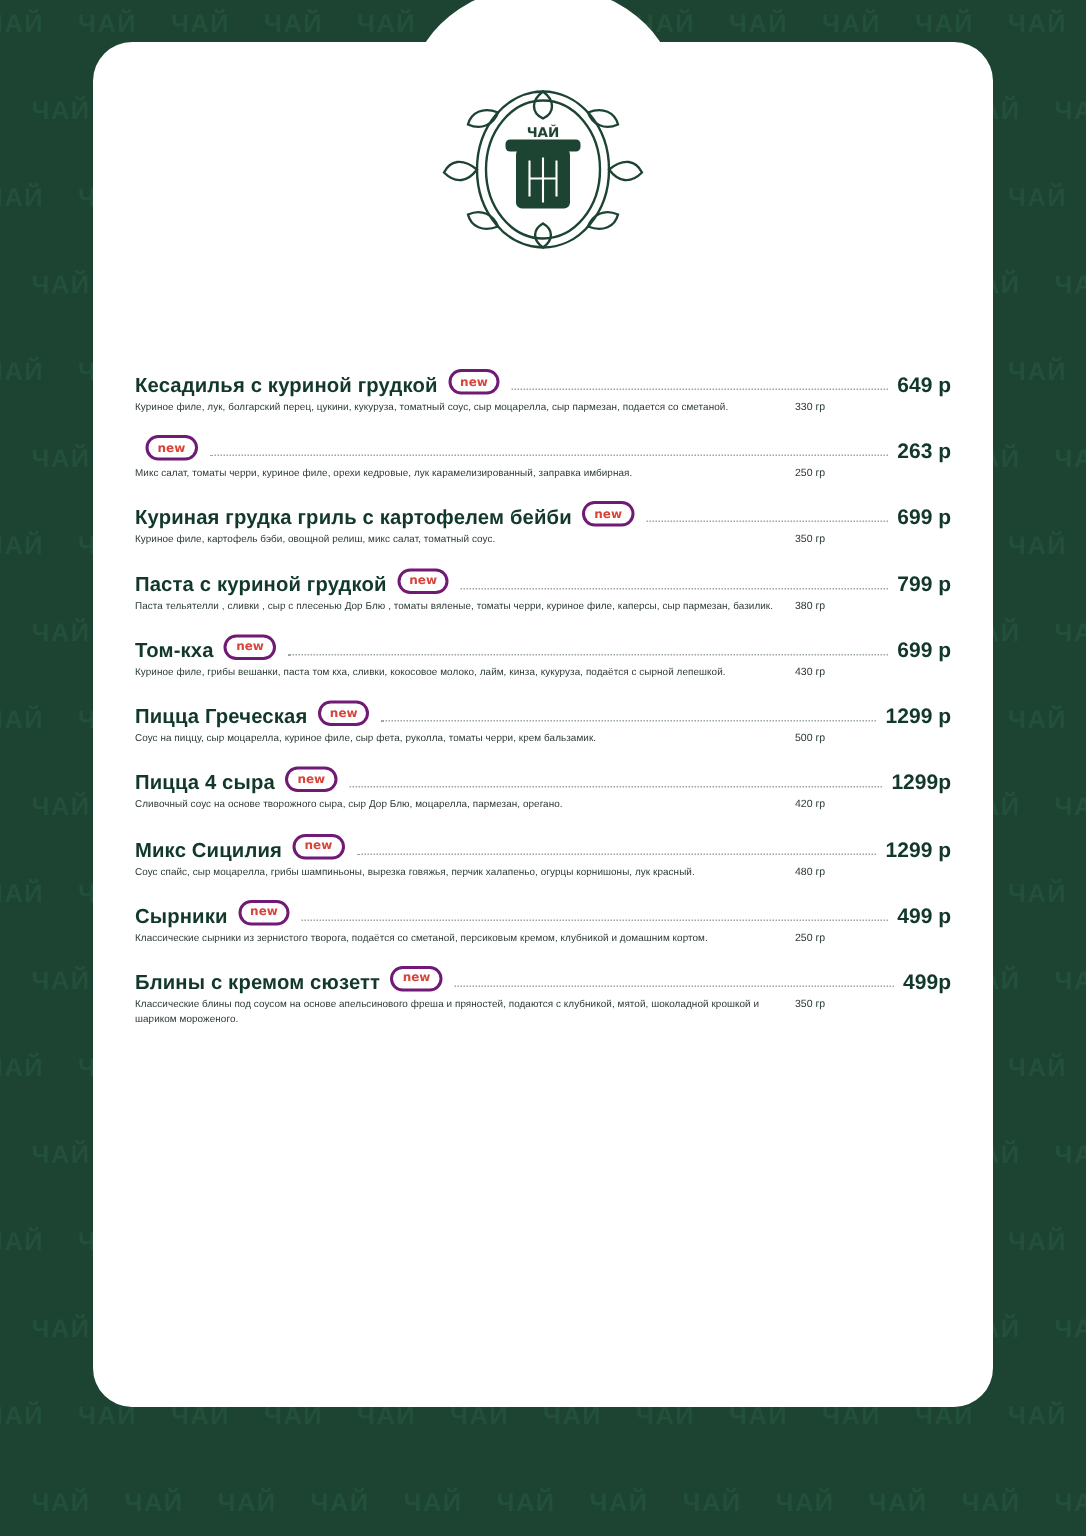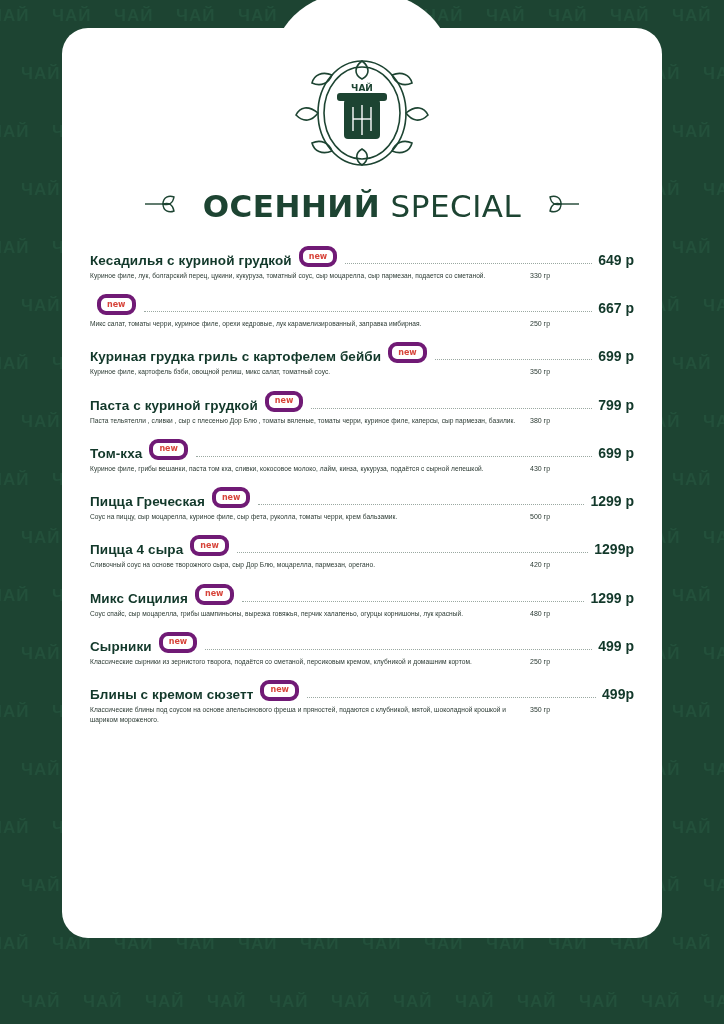--- a/index.html
+++ b/index.html
@@ -118,21 +118,21 @@
     font-size: 13.5px;
     font-weight: 700;
     color: #12382a;
     white-space: nowrap;
     letter-spacing: .1px;
   }
   .badge {
     margin-left: 7px;
     margin-bottom: 1px;
     display: inline-block;
-    border: 4px solid #701a75;
+    border: 2px solid #701a75;
     color: #d7443a;
     border-radius: 9px;
     font-size: 8px;
     line-height: 10px;
     padding: 1.5px 6px 1.5px 6px;
     font-weight: 600;
     white-space: nowrap;
     font-family: "DejaVu Sans", sans-serif;
   }
   .dots {
@@ -418,62 +418,39 @@
       </g>
       <g fill="none" stroke="#ffffff" stroke-width="1.4">
         <path d="M66 54 v24"></path>
         <path d="M84 54 v24"></path>
         <path d="M75 52 v30"></path>
         <path d="M66 66 h18"></path>
       </g>
     </svg>
   </div>
 
-  <div class="title-row">
-    <span>
-      <svg width="36" height="24" viewBox="0 0 36 24" aria-hidden="true">
-        <g fill="none" stroke="#1d4432" stroke-width="1.4">
-          <path d="M4 12 h26"></path>
-          <path d="M22 12 c0 -7 6 -9 11 -7 c-1 6 -5 9 -11 7z"></path>
-          <path d="M22 12 c0 7 6 9 11 7 c-1 -6 -5 -9 -11 -7z"></path>
-        </g>
-      </svg>
-    </span>
-    <span class="title-text">
-      <span>ОСЕННИЙ</span><span class="light"> </span><span class="light">SPECIAL</span>
-    </span>
-    <span>
-      <svg width="36" height="24" viewBox="0 0 36 24" aria-hidden="true">
-        <g fill="none" stroke="#1d4432" stroke-width="1.4">
-          <path d="M32 12 h-26"></path>
-          <path d="M14 12 c0 -7 -6 -9 -11 -7 c1 6 5 9 11 7z"></path>
-          <path d="M14 12 c0 7 -6 9 -11 7 c1 -6 5 -9 11 -7z"></path>
-        </g>
-      </svg>
-    </span>
-  </div>
 
   <div class="menu" id="menuList">
       <div class="item">
         <div class="item-head">
           <span class="item-name">Кесадилья с куриной грудкой</span>
           <span class="badge">new</span>
           <span class="dots"></span>
           <span class="price">649 р</span>
         </div>
         <div class="item-desc-row">
           <div class="item-desc">Куриное филе, лук, болгарский перец, цукини, кукуруза, томатный соус, сыр моцарелла, сыр пармезан, подается со сметаной.</div>
           <div class="weight">330 гр</div>
         </div>
       </div>
       <div class="item">
         <div class="item-head">
           <span class="badge">new</span>
           <span class="dots"></span>
-          <span class="price">667 р</span>
+          <span class="price">263 р</span>
         </div>
         <div class="item-desc-row">
           <div class="item-desc">Микс салат, томаты черри, куриное филе, орехи кедровые, лук карамелизированный, заправка имбирная.</div>
           <div class="weight">250 гр</div>
         </div>
       </div>
       <div class="item">
         <div class="item-head">
           <span class="item-name">Куриная грудка гриль с картофелем бейби</span>
           <span class="badge">new</span>

